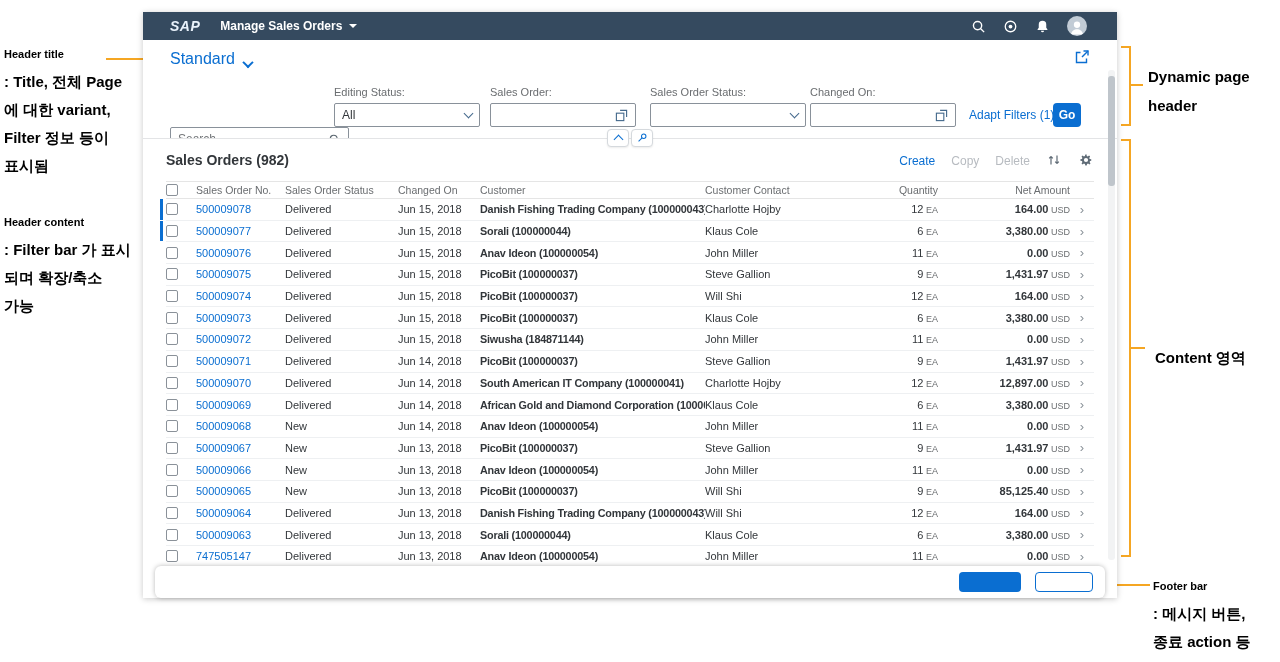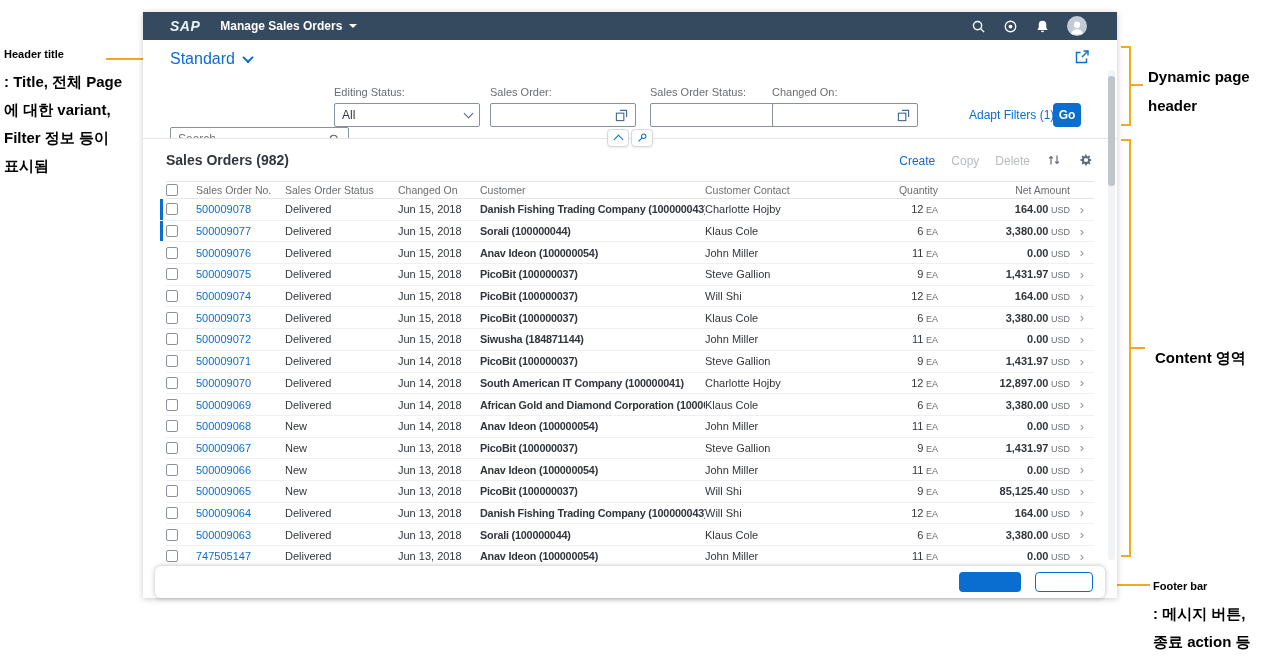--- a/index.html
+++ b/index.html
@@ -21,21 +21,21 @@
            display:flex; align-items:center; padding:0 30px 0 27px; }
   .sap-logo { color:#e9f2fb; font-weight:700; font-style:italic; font-size:14px; letter-spacing:.5px; }
   .shell-title { color:#fff; font-size:12px; font-weight:700; margin-left:20px; display:flex; align-items:center; gap:7px; cursor:pointer; }
   .caret-down { width:0; height:0; border-left:4px solid transparent; border-right:4px solid transparent; border-top:4px solid #fff; }
   .shell-right { margin-left:auto; display:flex; align-items:center; gap:17px; }
   .shell-icon { width:15px; height:15px; display:flex; cursor:pointer; }
   .avatar { width:20px; height:20px; border-radius:50%; background:#c2ccd6; overflow:hidden; display:flex; align-items:flex-end; justify-content:center; cursor:pointer; }
 
   
   .page-header { position:absolute; top:28px; left:0; right:0; height:36px; background:#fff; }
-  .variant { position:absolute; left:27px; top:10px; font-size:16px; color:#0a6ed1; display:flex; align-items:center; gap:9px; cursor:pointer; }
+  .variant { position:absolute; left:27px; top:10px; font-size:16px; color:#0a6ed1; display:flex; align-items:flex-end; gap:9px; cursor:pointer; }
   .variant .vchev { width:8px; height:8px; border-right:2px solid #0a6ed1; border-bottom:2px solid #0a6ed1; transform:rotate(45deg) translate(-1px,-1px); }
   .share-btn { position:absolute; right:27px; top:9px; width:16px; height:16px; cursor:pointer; }
 
   
   .filter-bar { position:absolute; top:64px; left:0; right:0; height:62px; background:#fff; }
   .fgroup { position:absolute; top:10px; }
   .flabel { font-size:11px; color:#6a6d70; height:13px; line-height:13px; margin-bottom:4px; }
   .fctrl { height:24px; border:1px solid #89919a; border-radius:2px; background:#fff; display:flex;
            align-items:center; justify-content:space-between; padding:0 7px; font-size:12px; color:#32363a; cursor:pointer; }
   .fval { flex:1; }
@@ -94,20 +94,26 @@
 <body>
 
 <div class="canvas">
 
   <div class="ann" style="left:4px; top:40px;">
     <div class="ann-t">Header title</div>
     <div>: Title, 전체 Page</div>
     <div>에 대한 variant,</div>
     <div>Filter 정보 등이</div>
     <div>표시됨</div>
+  </div>
+  <div class="ann" style="left:4px; top:208px;">
+    <div class="ann-t">Header content</div>
+    <div>: Filter bar 가 표시</div>
+    <div>되며 확장/축소</div>
+    <div>가능</div>
   </div>
 
   <div class="ann ann-t" style="left:1148px; top:62px; width:112px; line-height:29px; font-weight:700;">Dynamic page header</div>
   <div class="ann ann-t" style="left:1155px; top:344px; font-weight:700;">Content 영역</div>
   <div class="ann" style="left:1153px; top:572px;">
     <div class="ann-t">Footer bar</div>
     <div>: 메시지 버튼,</div>
     <div>종료 action 등</div>
   </div>
 
@@ -204,21 +210,21 @@
       </div>
 
       <div class="fgroup" style="left:507px; width:156px;">
         <div class="flabel">Sales Order Status:</div>
         <div class="fctrl">
           <span class="fval"></span>
           <span class="chev"></span>
         </div>
       </div>
 
-      <div class="fgroup" style="left:629px; width:146px;">
+      <div class="fgroup" style="left:667px; width:146px;">
         <div class="flabel">Changed On:</div>
         <div class="fctrl">
           <span class="fval"></span>
           <svg viewBox="0 0 14 14" width="13" height="13">
               <rect x="1.5" y="4.5" width="8" height="8" fill="none" stroke="#44698c" stroke-width="1.2"></rect>
               <path d="M5.5 1.5h7v7" fill="none" stroke="#44698c" stroke-width="1.2"></path>
             </svg>
         </div>
       </div>
 

